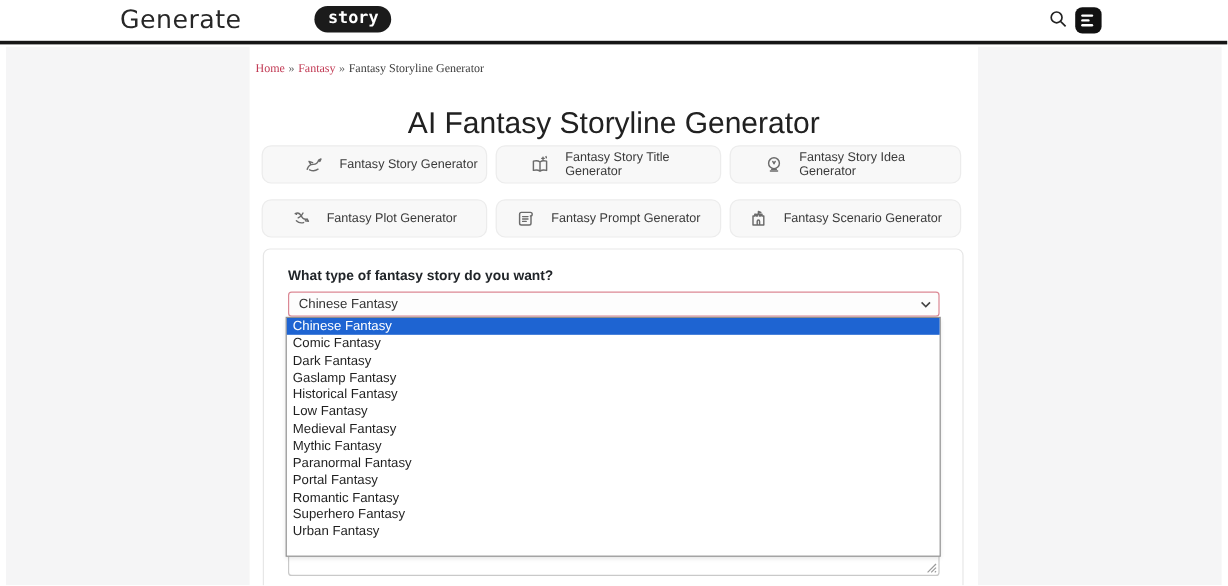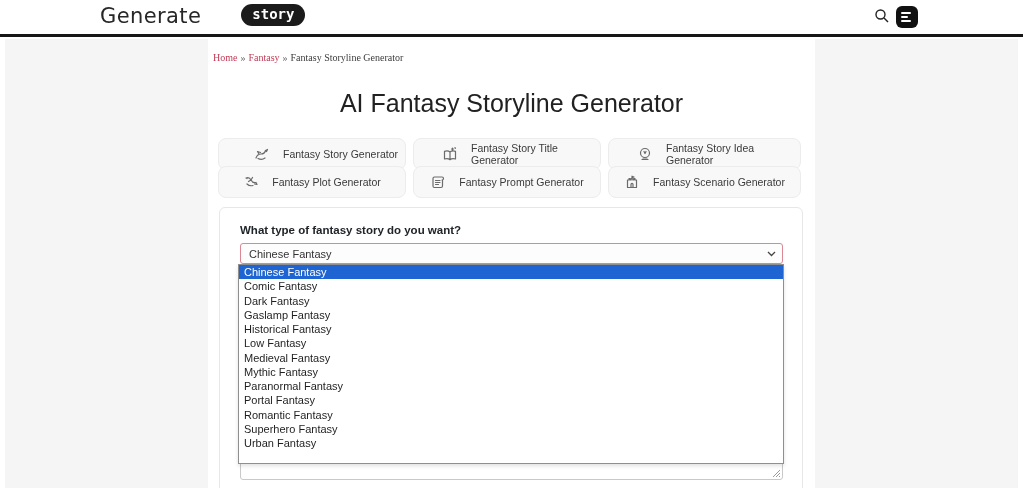--- a/index.html
+++ b/index.html
@@ -2,21 +2,21 @@
 <html><head>
 <meta charset="utf-8">
 <style>
   html,body{margin:0;padding:0;background:#fff;}
   #app{position:relative;width:1023px;height:488px;overflow:hidden;
        font-family:"Liberation Sans",sans-serif;background:#fff;}
 
   
   .header{position:absolute;left:0;top:0;width:1023px;height:37px;background:#fff;
           border-bottom:3px solid #161616;box-sizing:border-box;}
-  .logo{position:absolute;left:100px;top:4px;display:flex;align-items:flex-start;gap:0;cursor:pointer;}
+  .logo{position:absolute;left:100px;top:4px;display:flex;align-items:center;gap:21px;cursor:pointer;}
   .logo-text{font-size:21px;color:#272727;letter-spacing:.4px;font-family:"DejaVu Sans",sans-serif;}
   .logo-badge{background:#1b1b1b;color:#fff;border-radius:13px;padding:2px 11px 4px;
               font-family:"DejaVu Sans Mono",monospace;font-weight:bold;font-size:14px;line-height:16px;margin-left:40px;}
   .hdr-search{position:absolute;left:874px;top:8px;width:16px;height:16px;cursor:pointer;}
   .hdr-menu{position:absolute;left:896px;top:6px;width:22px;height:22px;background:#111;border-radius:6px;
             display:flex;flex-direction:column;justify-content:center;gap:2px;padding-left:5px;box-sizing:border-box;cursor:pointer;}
   .hdr-menu span{display:block;height:2px;background:#fff;border-radius:1px;}
   .hdr-menu span:nth-child(1){width:10px;}
   .hdr-menu span:nth-child(2){width:7px;}
   .hdr-menu span:nth-child(3){width:10px;}
@@ -34,21 +34,21 @@
 
   
   .page-title{position:absolute;left:208px;top:72px;width:607px;text-align:center;
               font-size:25px;font-weight:400;color:#212121;}
 
   
   .gen-btn{position:absolute;height:32px;background:#f8f8f8;border:1px solid #ececec;border-radius:8px;
            display:flex;align-items:center;justify-content:center;gap:13px;cursor:pointer;box-sizing:border-box;}
   .gen-btn .lbl{font-size:10.5px;color:#3a3a3a;}
   .gen-btn svg{flex:0 0 auto;}
-  .r1{top:138px;padding-left:28px;} .r2{top:166px;}
+  .r1{top:121px;padding-left:28px;} .r2{top:166px;}
   .c1{left:218px;width:188px;} .c2{left:413px;width:188px;} .c3{left:608px;width:193px;}
 
   
   .form-card{position:absolute;left:219px;top:207px;width:584px;height:300px;background:#fff;
              border:1px solid #e7e7e7;border-radius:6px;box-sizing:border-box;}
   .question{position:absolute;left:240px;top:224px;font-size:11.5px;font-weight:bold;color:#212529;}
   .select-box{position:absolute;left:240px;top:243px;width:543px;height:21px;background:#fdfdfd;
               border:1px solid #db8894;border-radius:3px;box-sizing:border-box;display:flex;align-items:center;
               font-size:11px;color:#333;padding-left:8px;cursor:pointer;}
   .select-box svg{position:absolute;right:6px;top:7px;}

